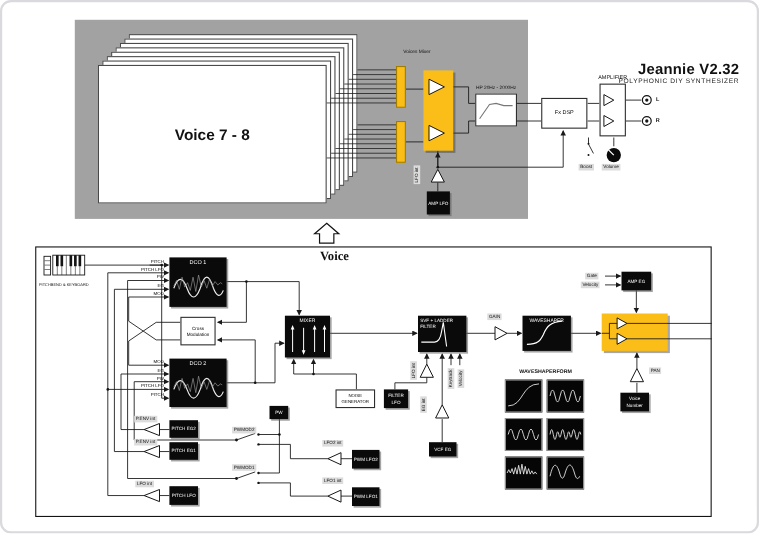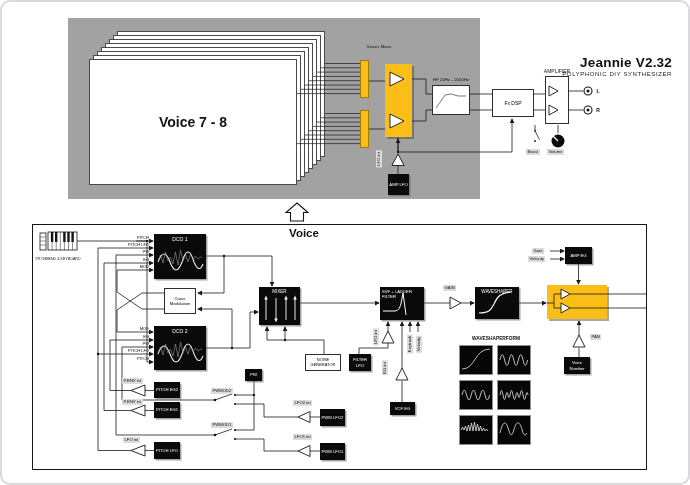--- a/index.html
+++ b/index.html
@@ -155,21 +155,21 @@
   <div class="wb" style="left:490px;top:87px;width:42px;height:28px;font-size:5px;">Fx DSP</div>
   <div class="slbl" style="left:534px;top:66px;width:42px;font-size:5px;">AMPLIFIER</div>
   <div class="wb" style="left:543px;top:74px;width:24px;height:48px;"></div>
   <div class="slbl" style="left:592px;top:85.5px;width:8px;font-weight:bold;font-size:5px;">L</div>
   <div class="slbl" style="left:592px;top:105px;width:8px;font-weight:bold;font-size:5px;">R</div>
   <div class="tag" style="left:524px;top:147px;">Boost</div>
   <div class="tag" style="left:545px;top:147px;">Volume</div>
   <div class="vtag" style="left:377px;top:157px;">LFO int</div>
   <div class="bb" style="left:386px;top:172px;width:21px;height:21px;">AMP LFO</div>
 
-  <div class="slbl vtitle" style="left:274px;top:225px;width:56px;">Voice</div>
+  <div class="slbl vtitle" style="left:274px;top:225px;width:56px;font-family:Liberation Serif, serif;">Voice</div>
   <div class="slbl" style="left:32px;top:255px;width:48px;font-size:3.6px;">PITCHBEND &amp; KEYBOARD</div>
 
   <div class="bb tt" style="left:152px;top:232px;width:52px;height:45px;">DCO 1</div>
   <div class="inlbl" style="left:113px;top:232.5px;">PITCH</div>
   <div class="inlbl" style="left:113px;top:239.5px;">PITCH LFO</div>
   <div class="inlbl" style="left:113px;top:246.5px;">PW</div>
   <div class="inlbl" style="left:113px;top:254.5px;">EG</div>
   <div class="inlbl" style="left:113px;top:261.5px;">MOD</div>
 
   <div class="wb" style="left:162px;top:286px;width:32px;height:26px;font-size:4.2px;">Cross Modulation</div>

